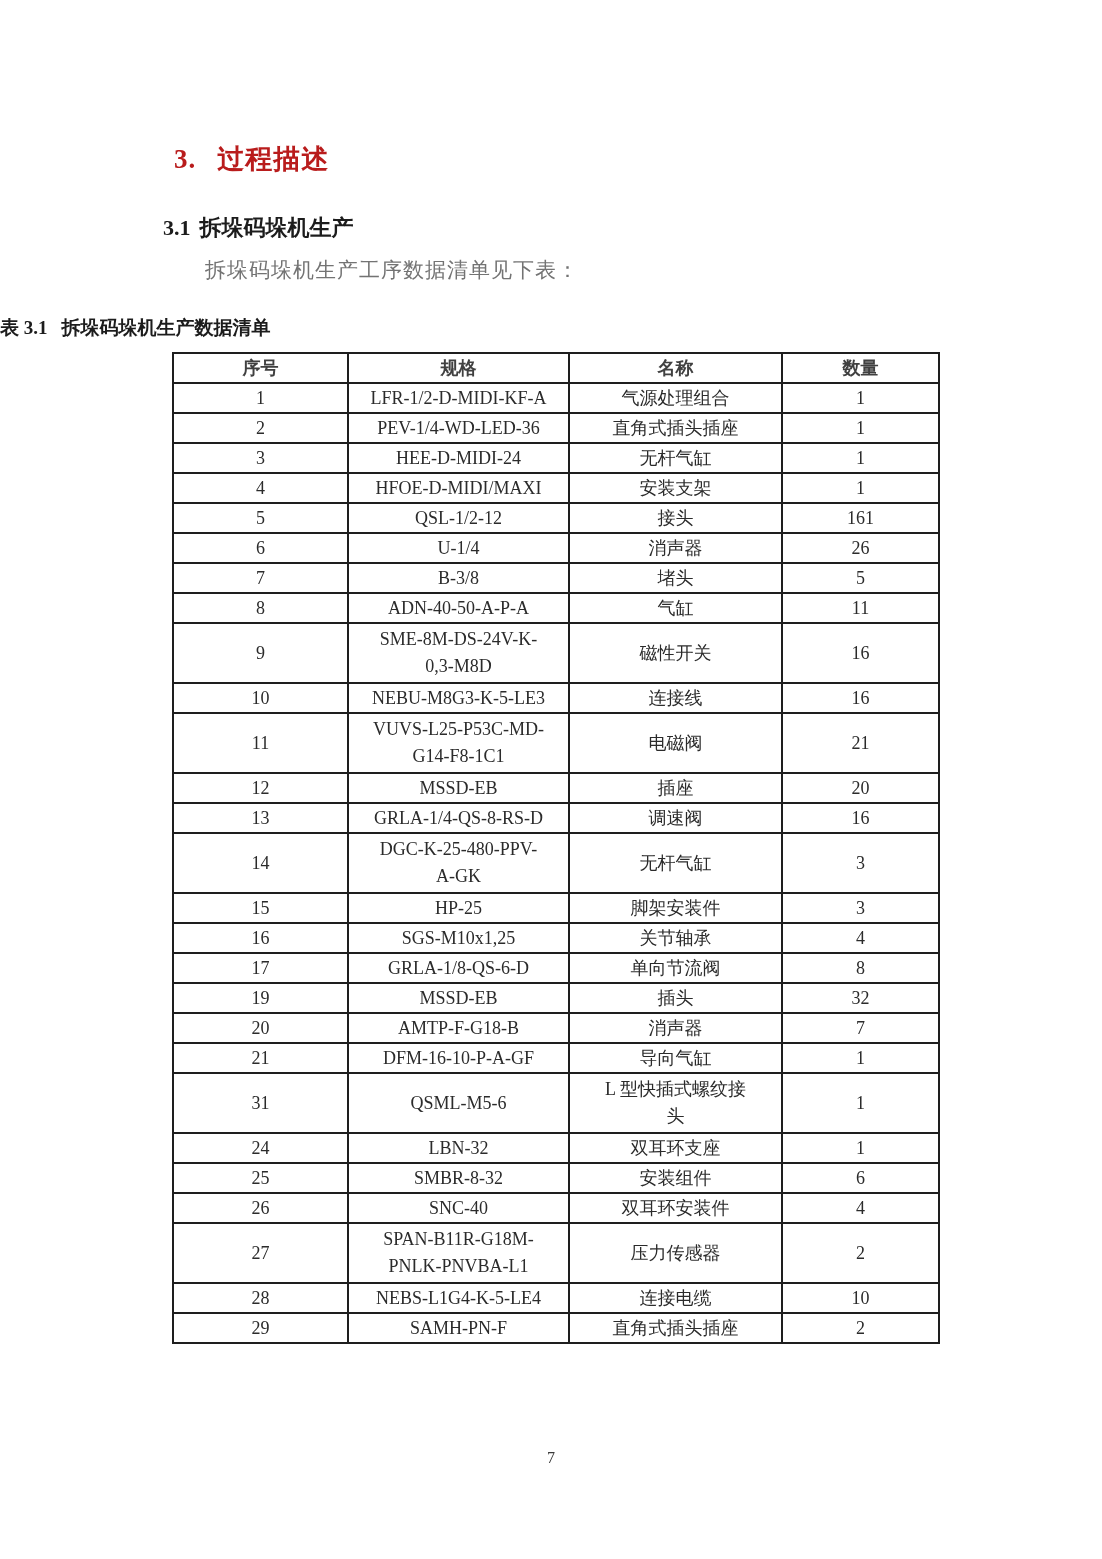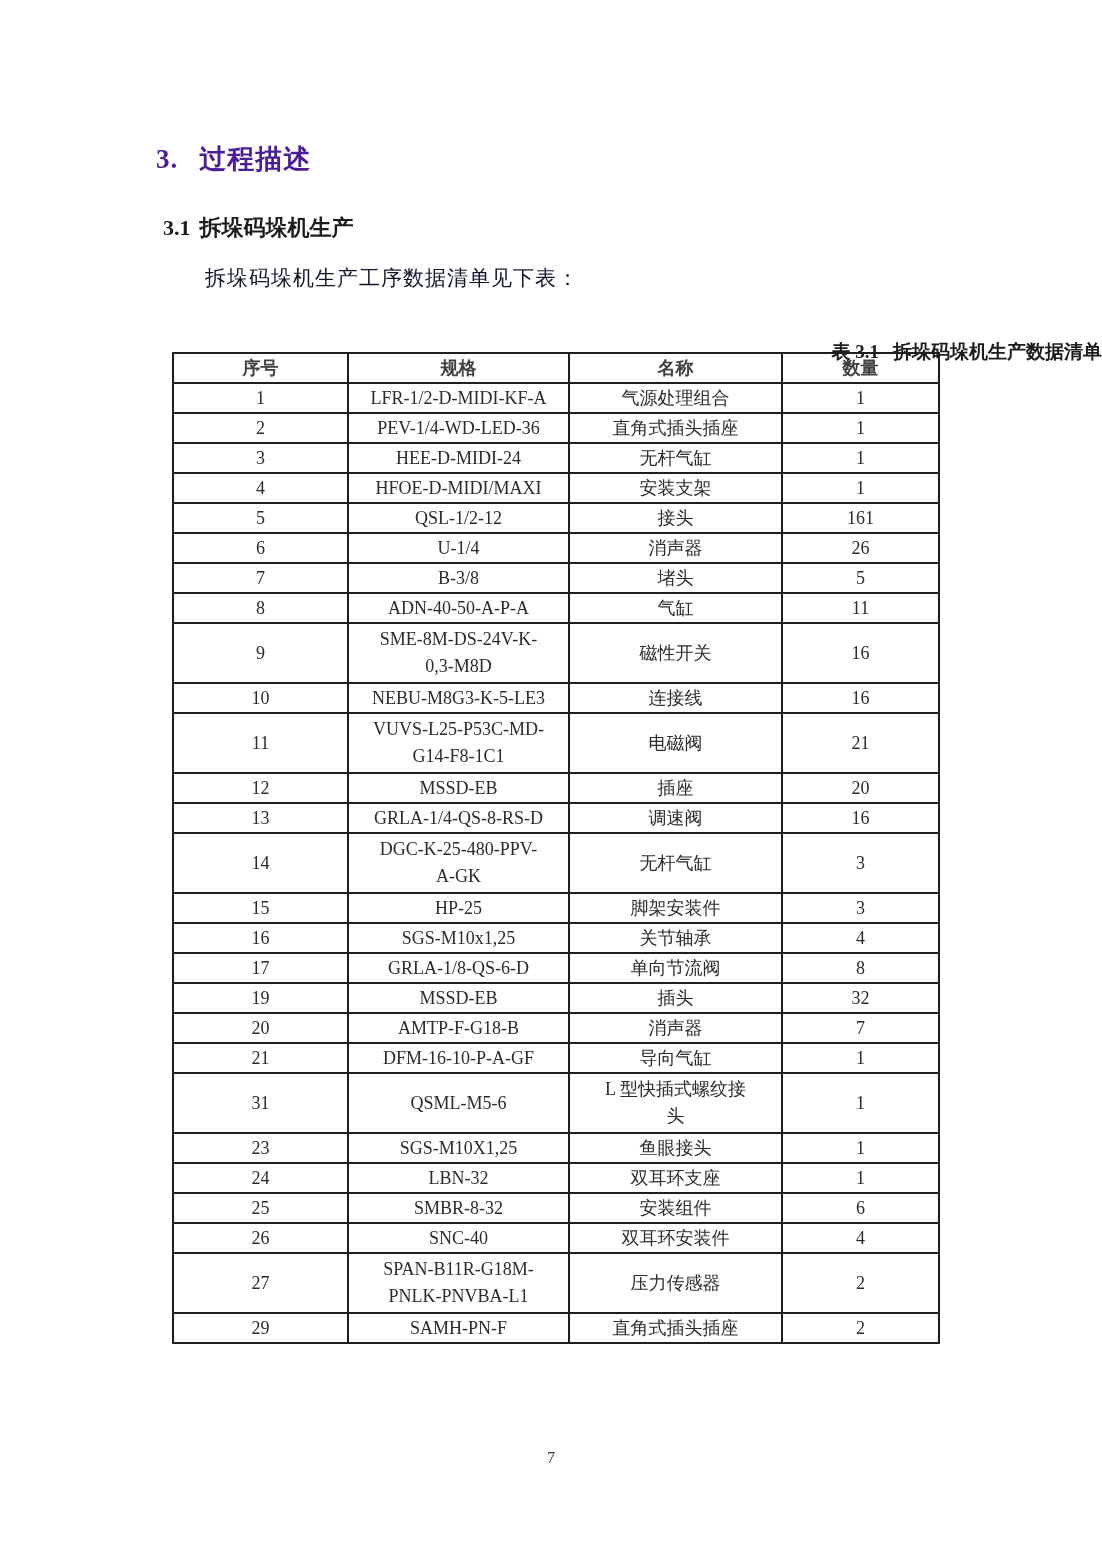--- a/index.html
+++ b/index.html
@@ -8,56 +8,55 @@
     position: relative;
     width: 1102px;
     height: 1559px;
     background: #ffffff;
     font-family: "Liberation Serif", "DejaVu Serif", serif;
     color: #212121;
     overflow: hidden;
   }
   .section-heading {
     position: absolute;
-    left: 156px;
+    left: 174px;
     top: 141px;
     font-size: 27px;
     font-weight: bold;
     letter-spacing: 1px;
-    color: #4c1d95;
+    color: #b91c1c;
   }
   .section-heading .num { margin-right: 21px; }
   .subsection-heading {
     position: absolute;
     left: 163px;
     top: 213px;
     font-size: 22px;
     font-weight: bold;
     color: #1c1c1c;
     font-family: Liberation Serif, serif;
   }
   .subsection-heading .num { margin-right: 9px; }
   .intro-paragraph {
     position: absolute;
     left: 205px;
-    top: 264px;
+    top: 256px;
     font-size: 21px;
-    color: #0f172a;
+    color: #737373;
     letter-spacing: 1px;
   }
   .table-caption {
     position: absolute;
     left: 0;
     top: 315px;
     width: 1102px;
-    text-align: right;
+    text-align: left;
     font-size: 19px;
     font-weight: bold;
     color: #1c1c1c;
-    margin-top: 24px;
   }
   .table-caption .label { margin-right: 14px; }
   table.parts-table {
     position: absolute;
     left: 172px;
     top: 352px;
     width: 766px;
     border-collapse: collapse;
     table-layout: fixed;
   }
@@ -252,26 +251,20 @@
           <td>1</td>
         </tr>
         <tr class="tall">
           <td>31</td>
           <td>QSML-M5-6</td>
           <td>L 型快插式螺纹接
 头</td>
           <td>1</td>
         </tr>
         <tr>
-          <td>23</td>
-          <td>SGS-M10X1,25</td>
-          <td>鱼眼接头</td>
-          <td>1</td>
-        </tr>
-        <tr>
           <td>24</td>
           <td>LBN-32</td>
           <td>双耳环支座</td>
           <td>1</td>
         </tr>
         <tr>
           <td>25</td>
           <td>SMBR-8-32</td>
           <td>安装组件</td>
           <td>6</td>
@@ -283,20 +276,26 @@
           <td>4</td>
         </tr>
         <tr class="tall">
           <td>27</td>
           <td>SPAN-B11R-G18M-
 PNLK-PNVBA-L1</td>
           <td>压力传感器</td>
           <td>2</td>
         </tr>
         <tr>
+          <td>28</td>
+          <td>NEBS-L1G4-K-5-LE4</td>
+          <td>连接电缆</td>
+          <td>10</td>
+        </tr>
+        <tr>
           <td>29</td>
           <td>SAMH-PN-F</td>
           <td>直角式插头插座</td>
           <td>2</td>
         </tr>
       </tbody>
   </table>
 
   <div class="page-number">7</div>
 

